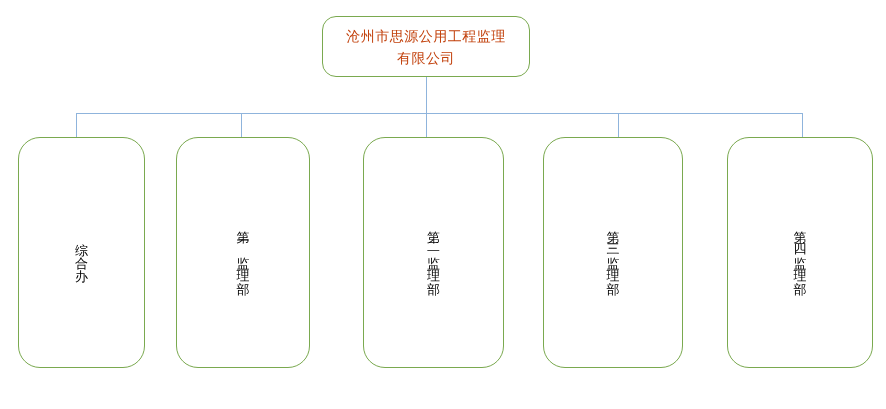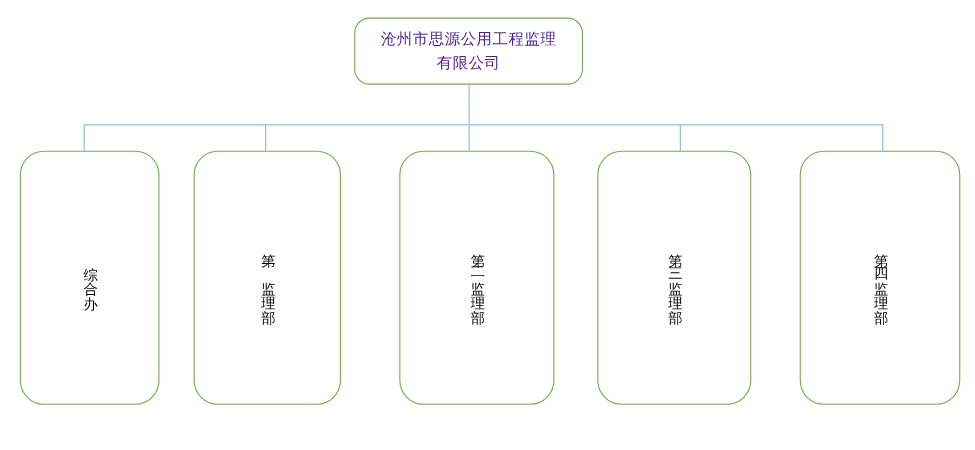--- a/index.html
+++ b/index.html
@@ -32,21 +32,21 @@
     justify-content: center;
   }
 
   .node-root {
     border-radius: 14px;
   }
 
   .node-label-h {
     font-size: 14px;
     line-height: 22px;
-    color: #4c1d95;
+    color: #c2410c;
     text-align: center;
     letter-spacing: 0.5px;
     white-space: pre-line;
     padding: 0 10px;
   }
 
   
   .node-label-v {
     font-size: 13px;
     color: #000000;

